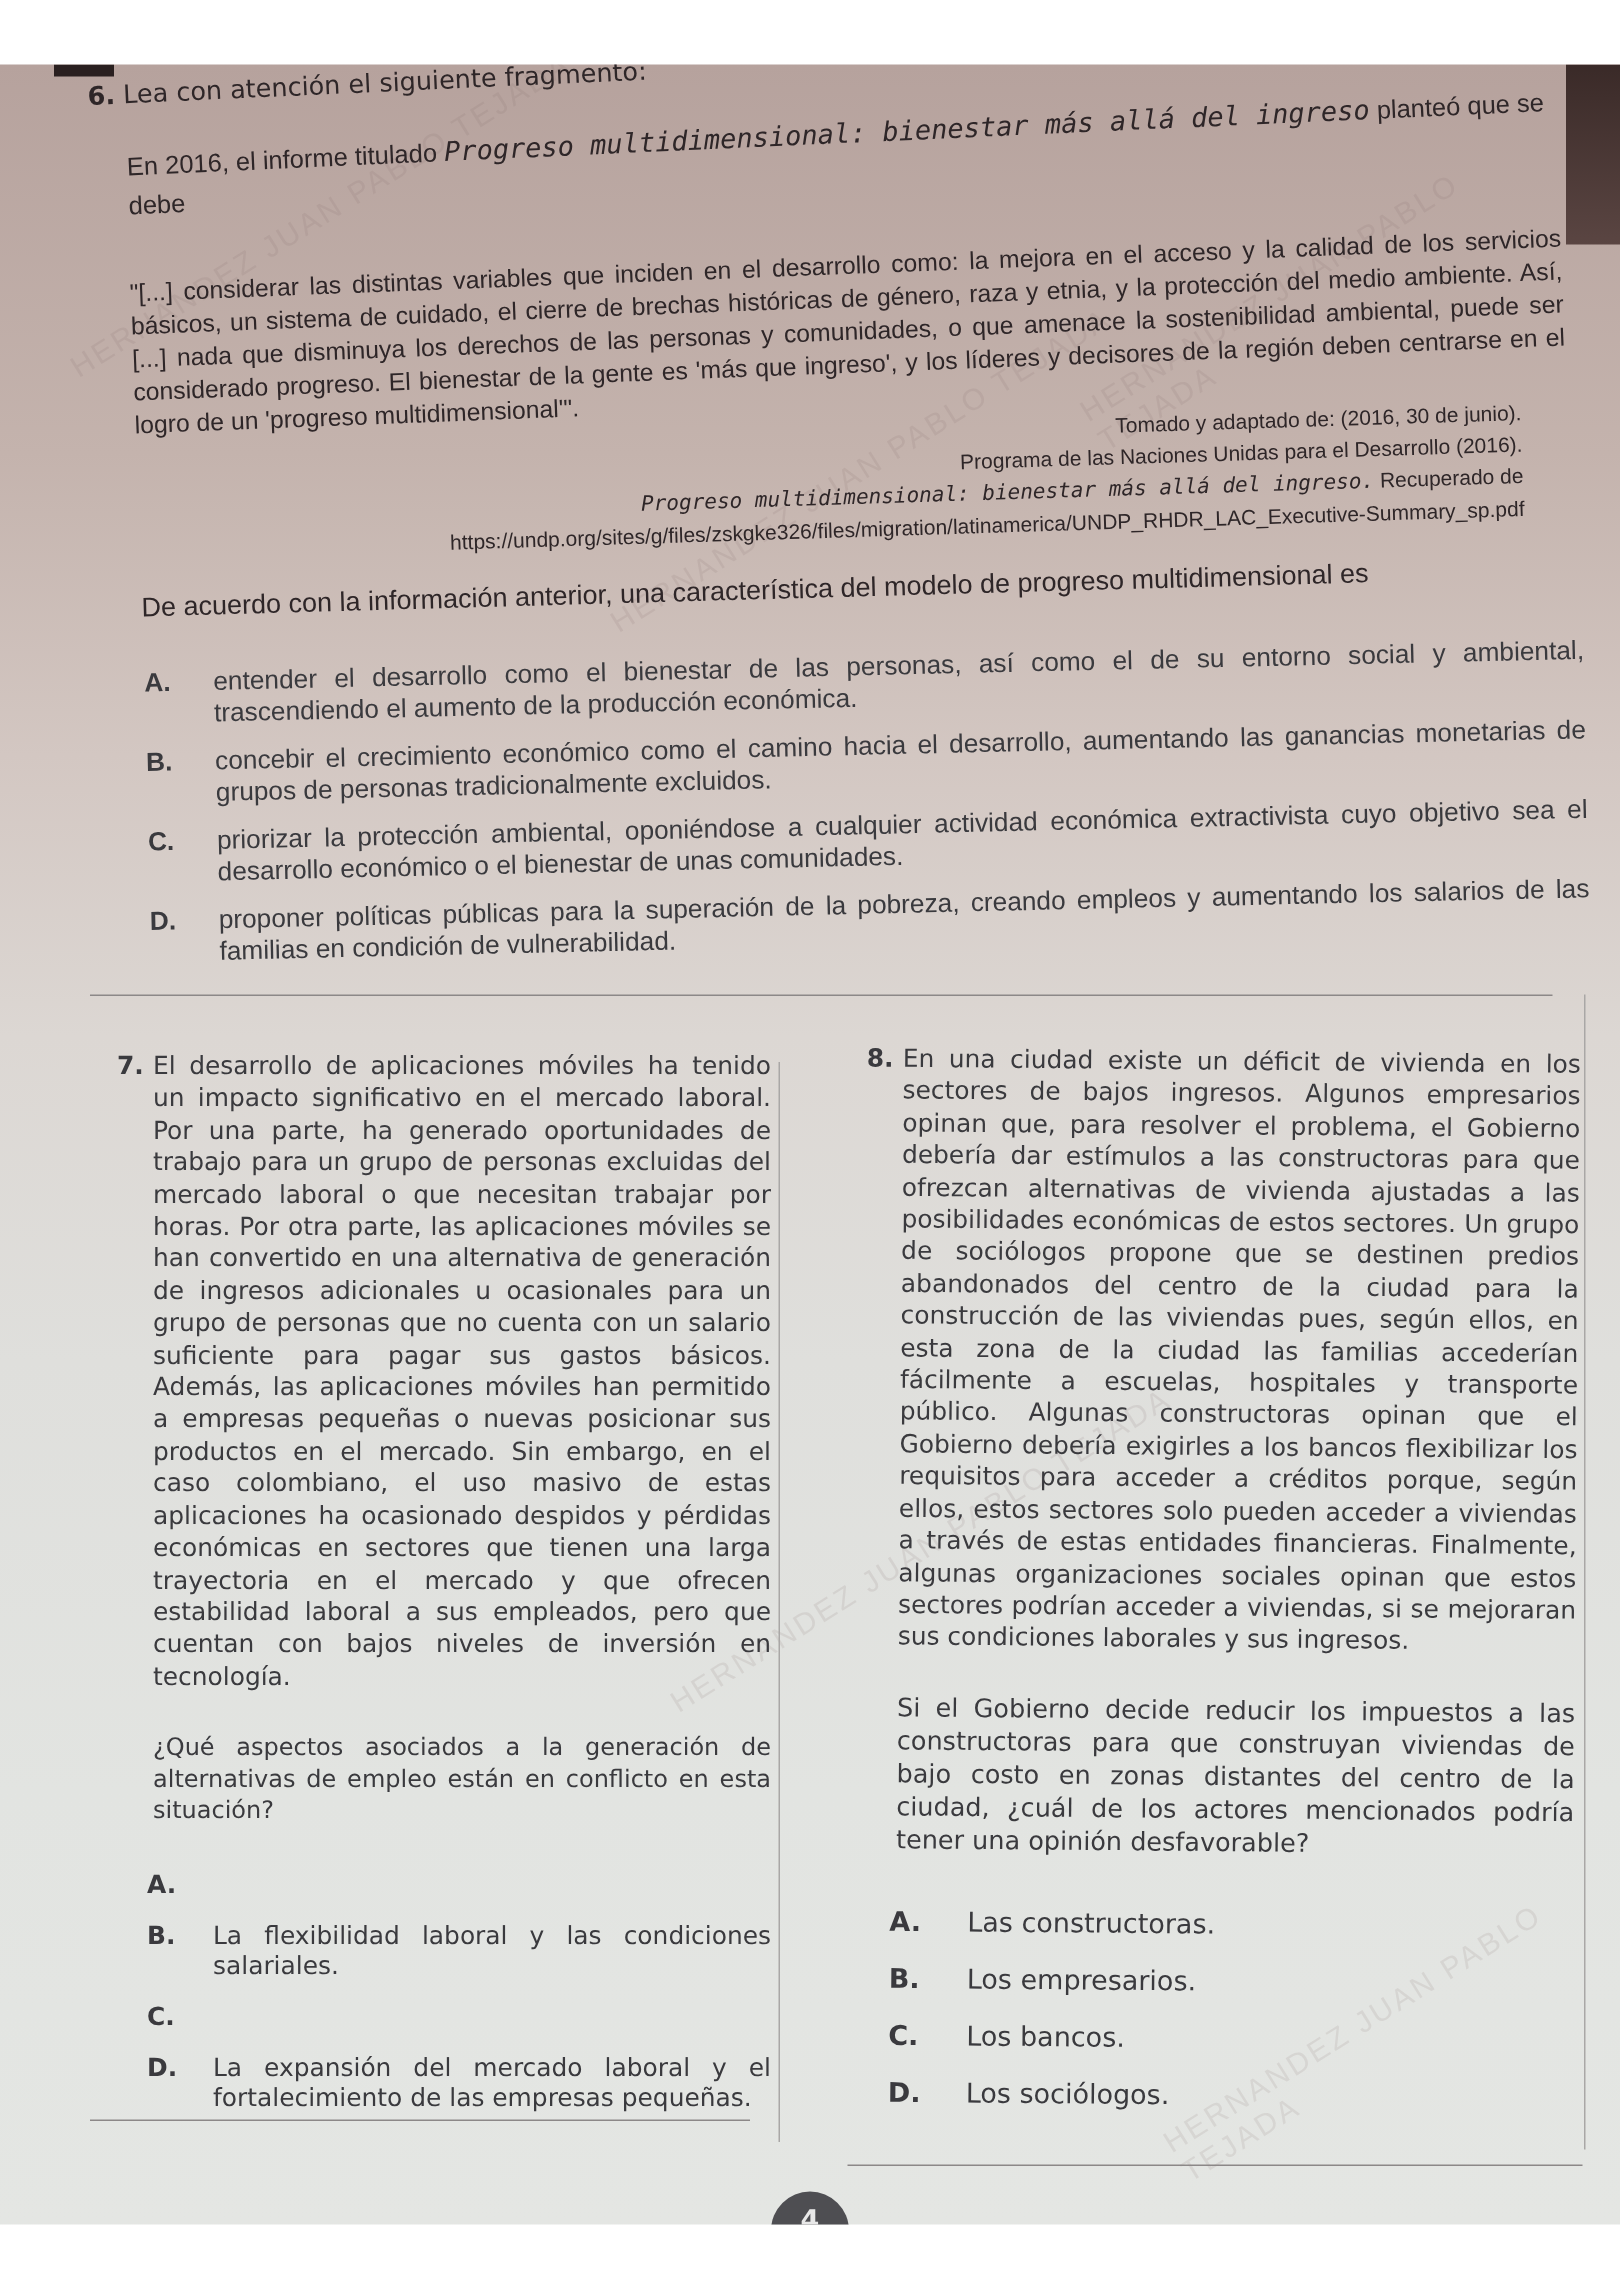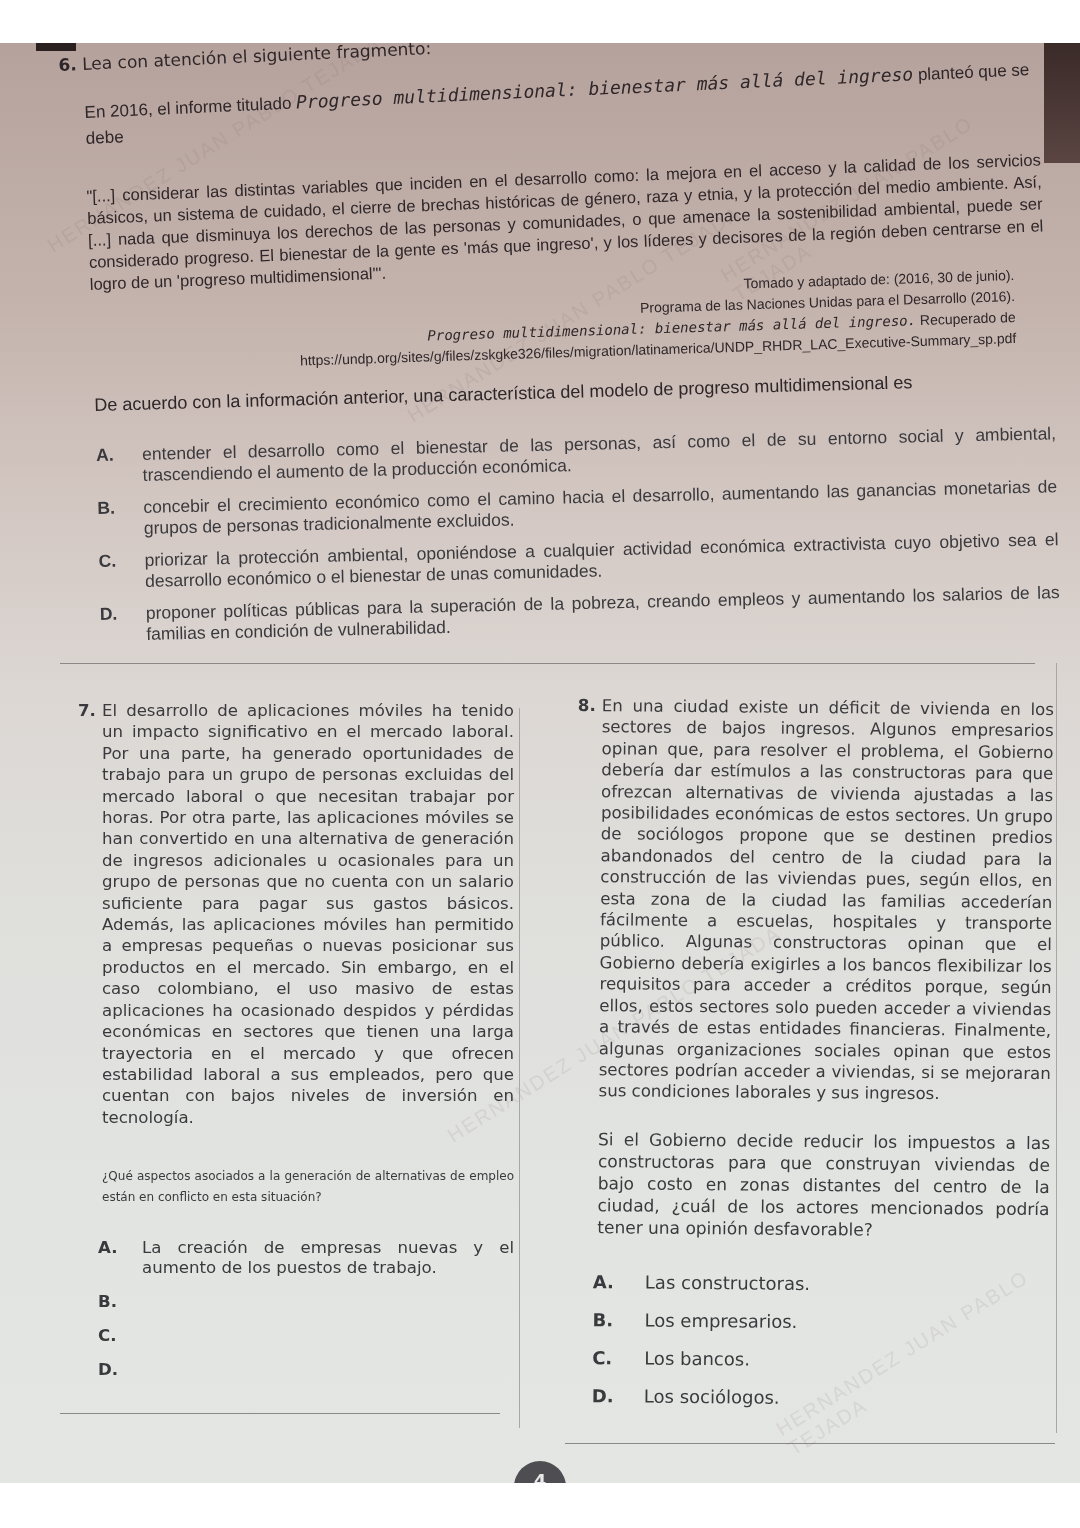--- a/index.html
+++ b/index.html
@@ -43,21 +43,21 @@
     .divider-h { position: absolute; height: 1px; background: #8c8888; }
     .divider-v { position: absolute; width: 1px; background: #a9a7a6; }
 
     
     .col { position: absolute; font-family: "DejaVu Sans", sans-serif; }
     .q7 { left: 78px; top: 657px; width: 436px; }
     .q8 { left: 578px; top: 652px; width: 476px; transform: rotate(0.5deg); transform-origin: left top; }
     .q-body { display: flex; font-size: 16.6px; line-height: 21.4px; }
     .q-num { font-weight: bold; width: 24px; flex: 0 0 24px; }
     .q-text { flex: 1; text-align: justify; }
-    .q-stem { margin-left: 24px; margin-top: 38px; font-size: 12px; line-height: 21px; text-align: justify; }
+    .q-stem { margin-left: 24px; margin-top: 26px; font-size: 16px; line-height: 21px; text-align: justify; }
     .q8 .q-stem { font-size: 17px; line-height: 22px; margin-top: 26px; }
     .col-options { margin-left: 20px; margin-top: 30px; }
     .col-options .opt { font-size: 16.6px; line-height: 20px; margin-bottom: 14px; }
     .col-options .opt-letter { width: 44px; flex: 0 0 44px; }
     .q8 .col-options { margin-top: 34px; }
     .q8 .col-options .opt { font-size: 18px; margin-bottom: 18px; }
     .q8 .col-options .opt-letter { width: 52px; flex: 0 0 52px; }
 
     .watermark { position: absolute; font-size: 20px; color: rgba(120,100,100,0.12); transform: rotate(-32deg); font-family: "Liberation Sans", sans-serif; letter-spacing: 2px; pointer-events: none; }
 
@@ -126,30 +126,31 @@
 
     <section class="col q7 ink-grey">
       <div class="q-body">
         <span class="q-num">7.</span>
         <span class="q-text">El desarrollo de aplicaciones móviles ha tenido un impacto significativo en el mercado laboral. Por una parte, ha generado oportunidades de trabajo para un grupo de personas excluidas del mercado laboral o que necesitan trabajar por horas. Por otra parte, las aplicaciones móviles se han convertido en una alternativa de generación de ingresos adicionales u ocasionales para un grupo de personas que no cuenta con un salario suficiente para pagar sus gastos básicos. Además, las aplicaciones móviles han permitido a empresas pequeñas o nuevas posicionar sus productos en el mercado. Sin embargo, en el caso colombiano, el uso masivo de estas aplicaciones ha ocasionado despidos y pérdidas económicas en sectores que tienen una larga trayectoria en el mercado y que ofrecen estabilidad laboral a sus empleados, pero que cuentan con bajos niveles de inversión en tecnología.</span>
       </div>
       <div class="q-stem">¿Qué aspectos asociados a la generación de alternativas de empleo están en conflicto en esta situación?</div>
       <div class="col-options">
         <div class="opt">
           <span class="opt-letter">A.</span>
-          <span class="opt-text">La creación de empresas nuevas y el aumento de los puestos de trabajo.</span>
         </div>
         <div class="opt">
           <span class="opt-letter">B.</span>
+          <span class="opt-text">La flexibilidad laboral y las condiciones salariales.</span>
         </div>
         <div class="opt">
           <span class="opt-letter">C.</span>
         </div>
         <div class="opt">
           <span class="opt-letter">D.</span>
+          <span class="opt-text">La expansión del mercado laboral y el fortalecimiento de las empresas pequeñas.</span>
         </div>
       </div>
     </section>
 
     <section class="col q8 ink-grey">
       <div class="q-body">
         <span class="q-num">8.</span>
         <span class="q-text">En una ciudad existe un déficit de vivienda en los sectores de bajos ingresos. Algunos empresarios opinan que, para resolver el problema, el Gobierno debería dar estímulos a las constructoras para que ofrezcan alternativas de vivienda ajustadas a las posibilidades económicas de estos sectores. Un grupo de sociólogos propone que se destinen predios abandonados del centro de la ciudad para la construcción de las viviendas pues, según ellos, en esta zona de la ciudad las familias accederían fácilmente a escuelas, hospitales y transporte público. Algunas constructoras opinan que el Gobierno debería exigirles a los bancos flexibilizar los requisitos para acceder a créditos porque, según ellos, estos sectores solo pueden acceder a viviendas a través de estas entidades financieras. Finalmente, algunas organizaciones sociales opinan que estos sectores podrían acceder a viviendas, si se mejoraran sus condiciones laborales y sus ingresos.</span>
       </div>
       <div class="q-stem">Si el Gobierno decide reducir los impuestos a las constructoras para que construyan viviendas de bajo costo en zonas distantes del centro de la ciudad, ¿cuál de los actores mencionados podría tener una opinión desfavorable?</div>

